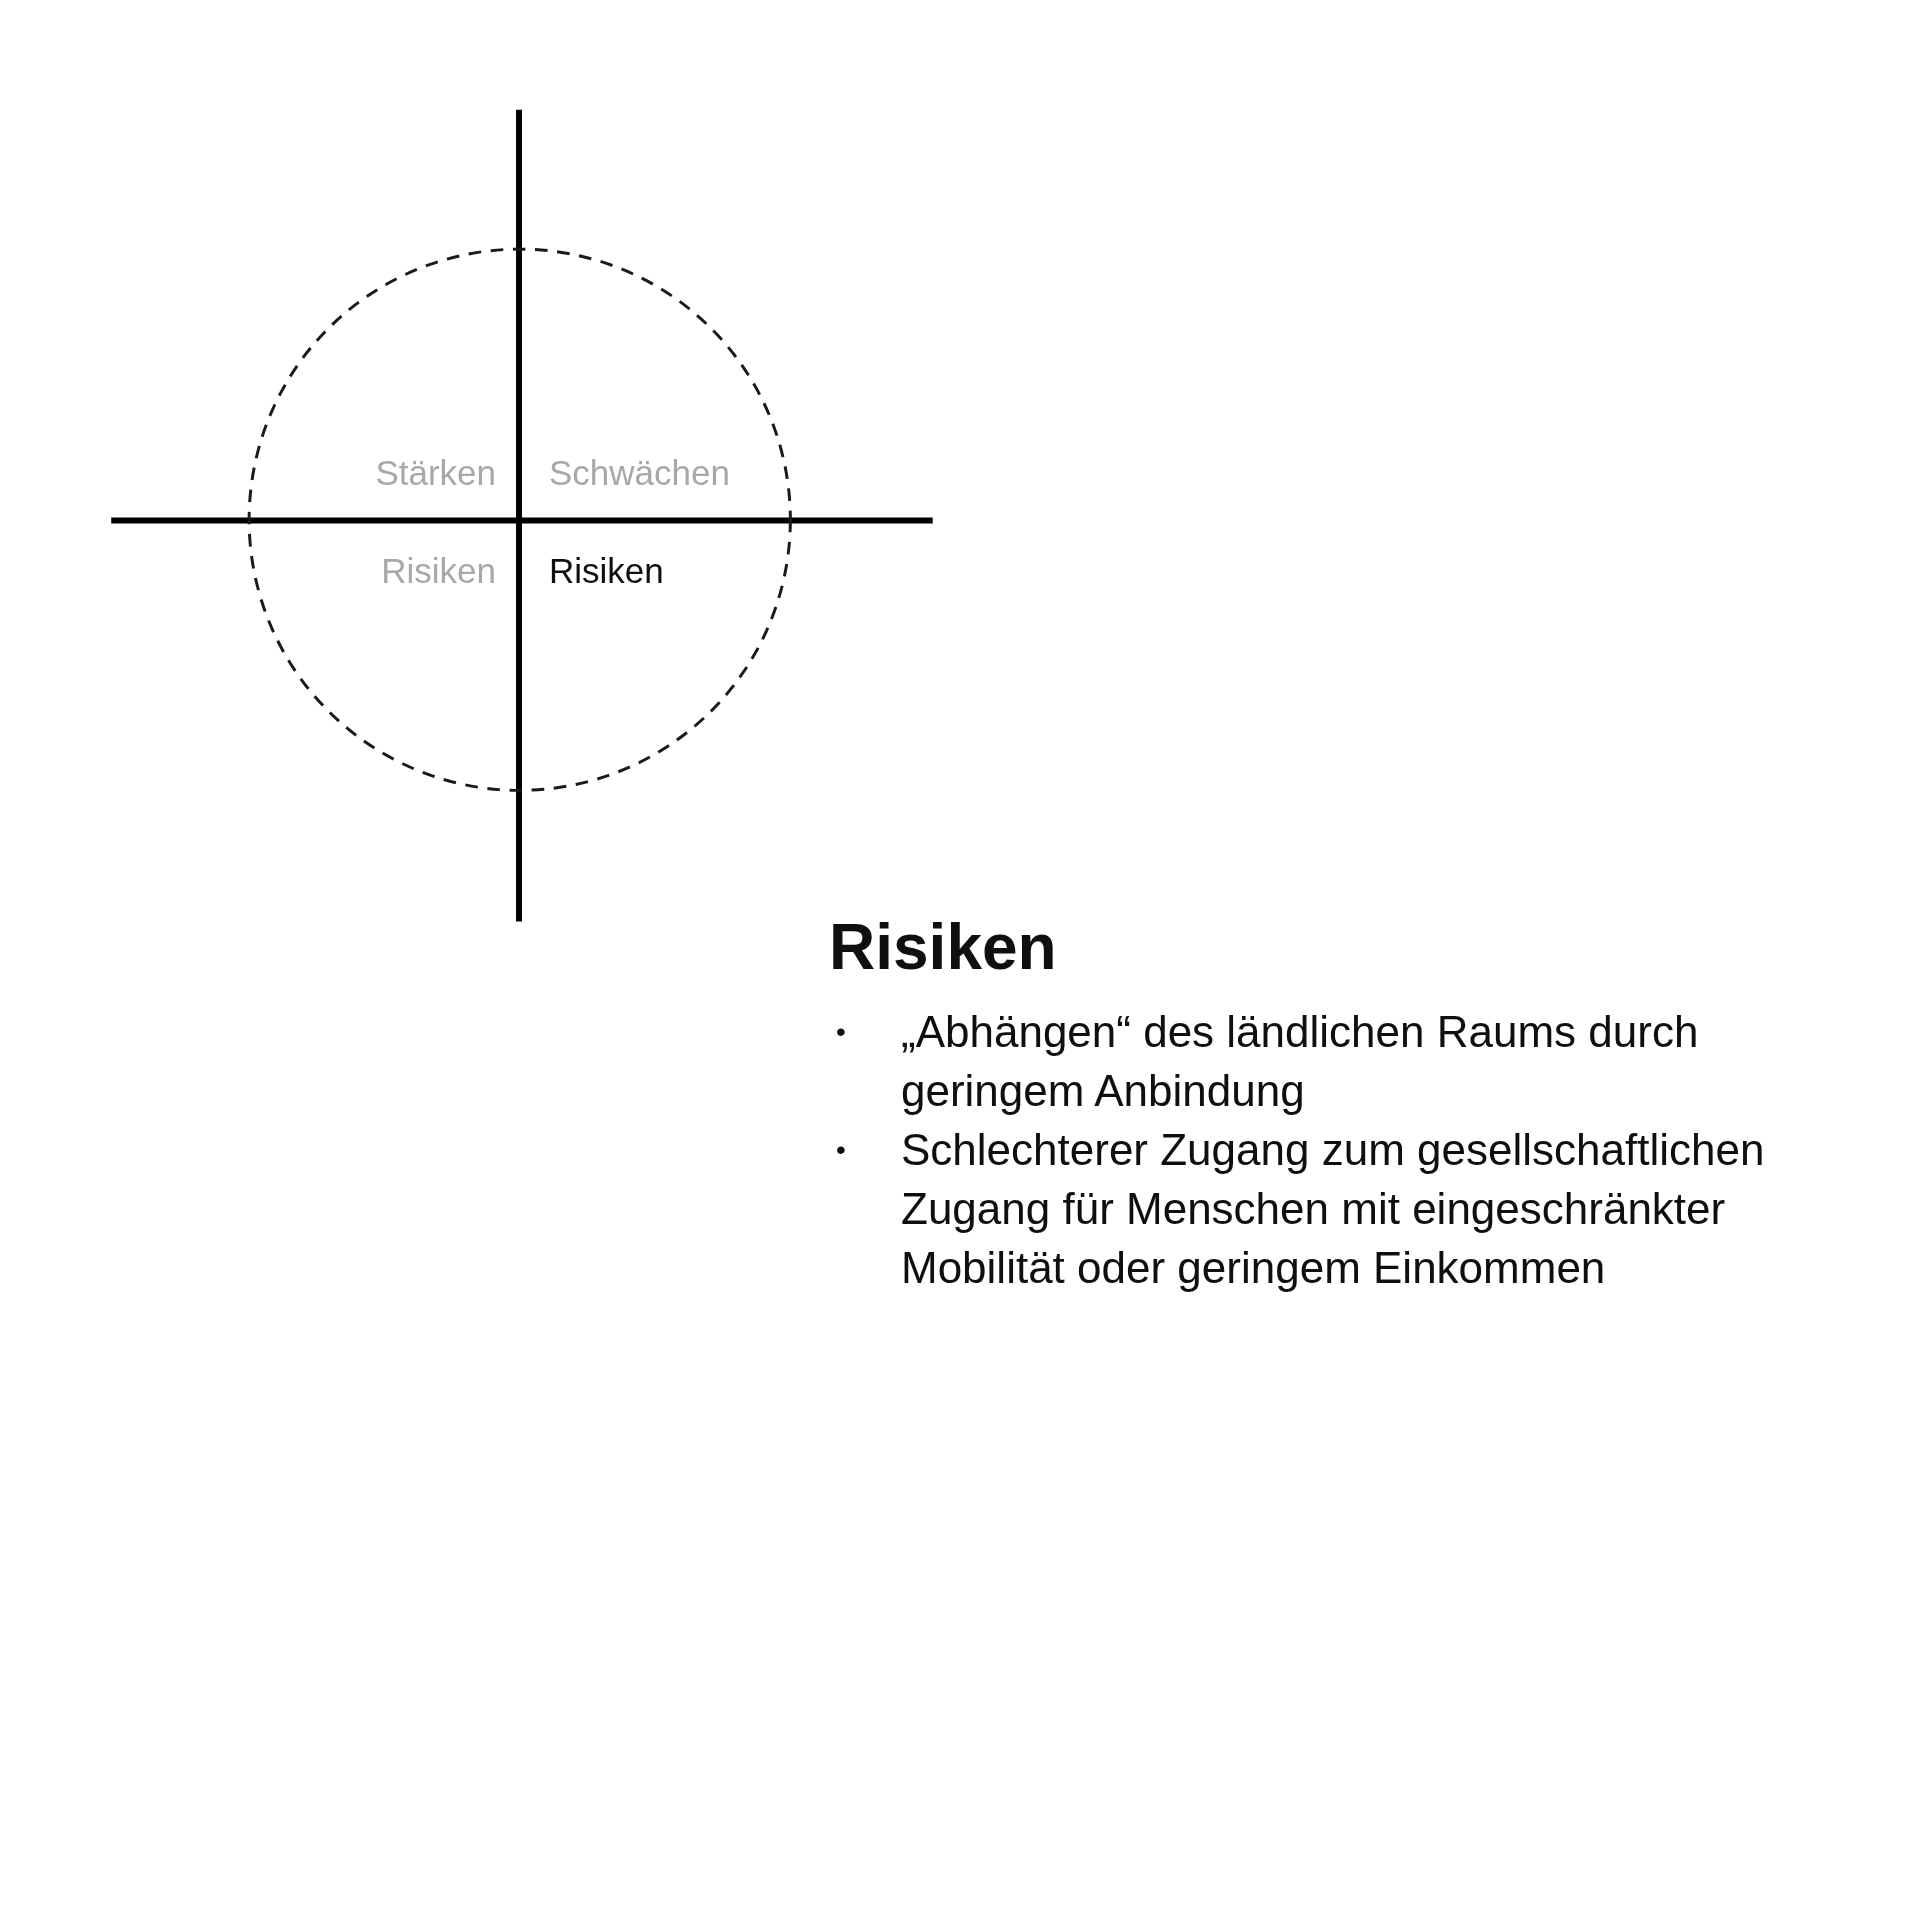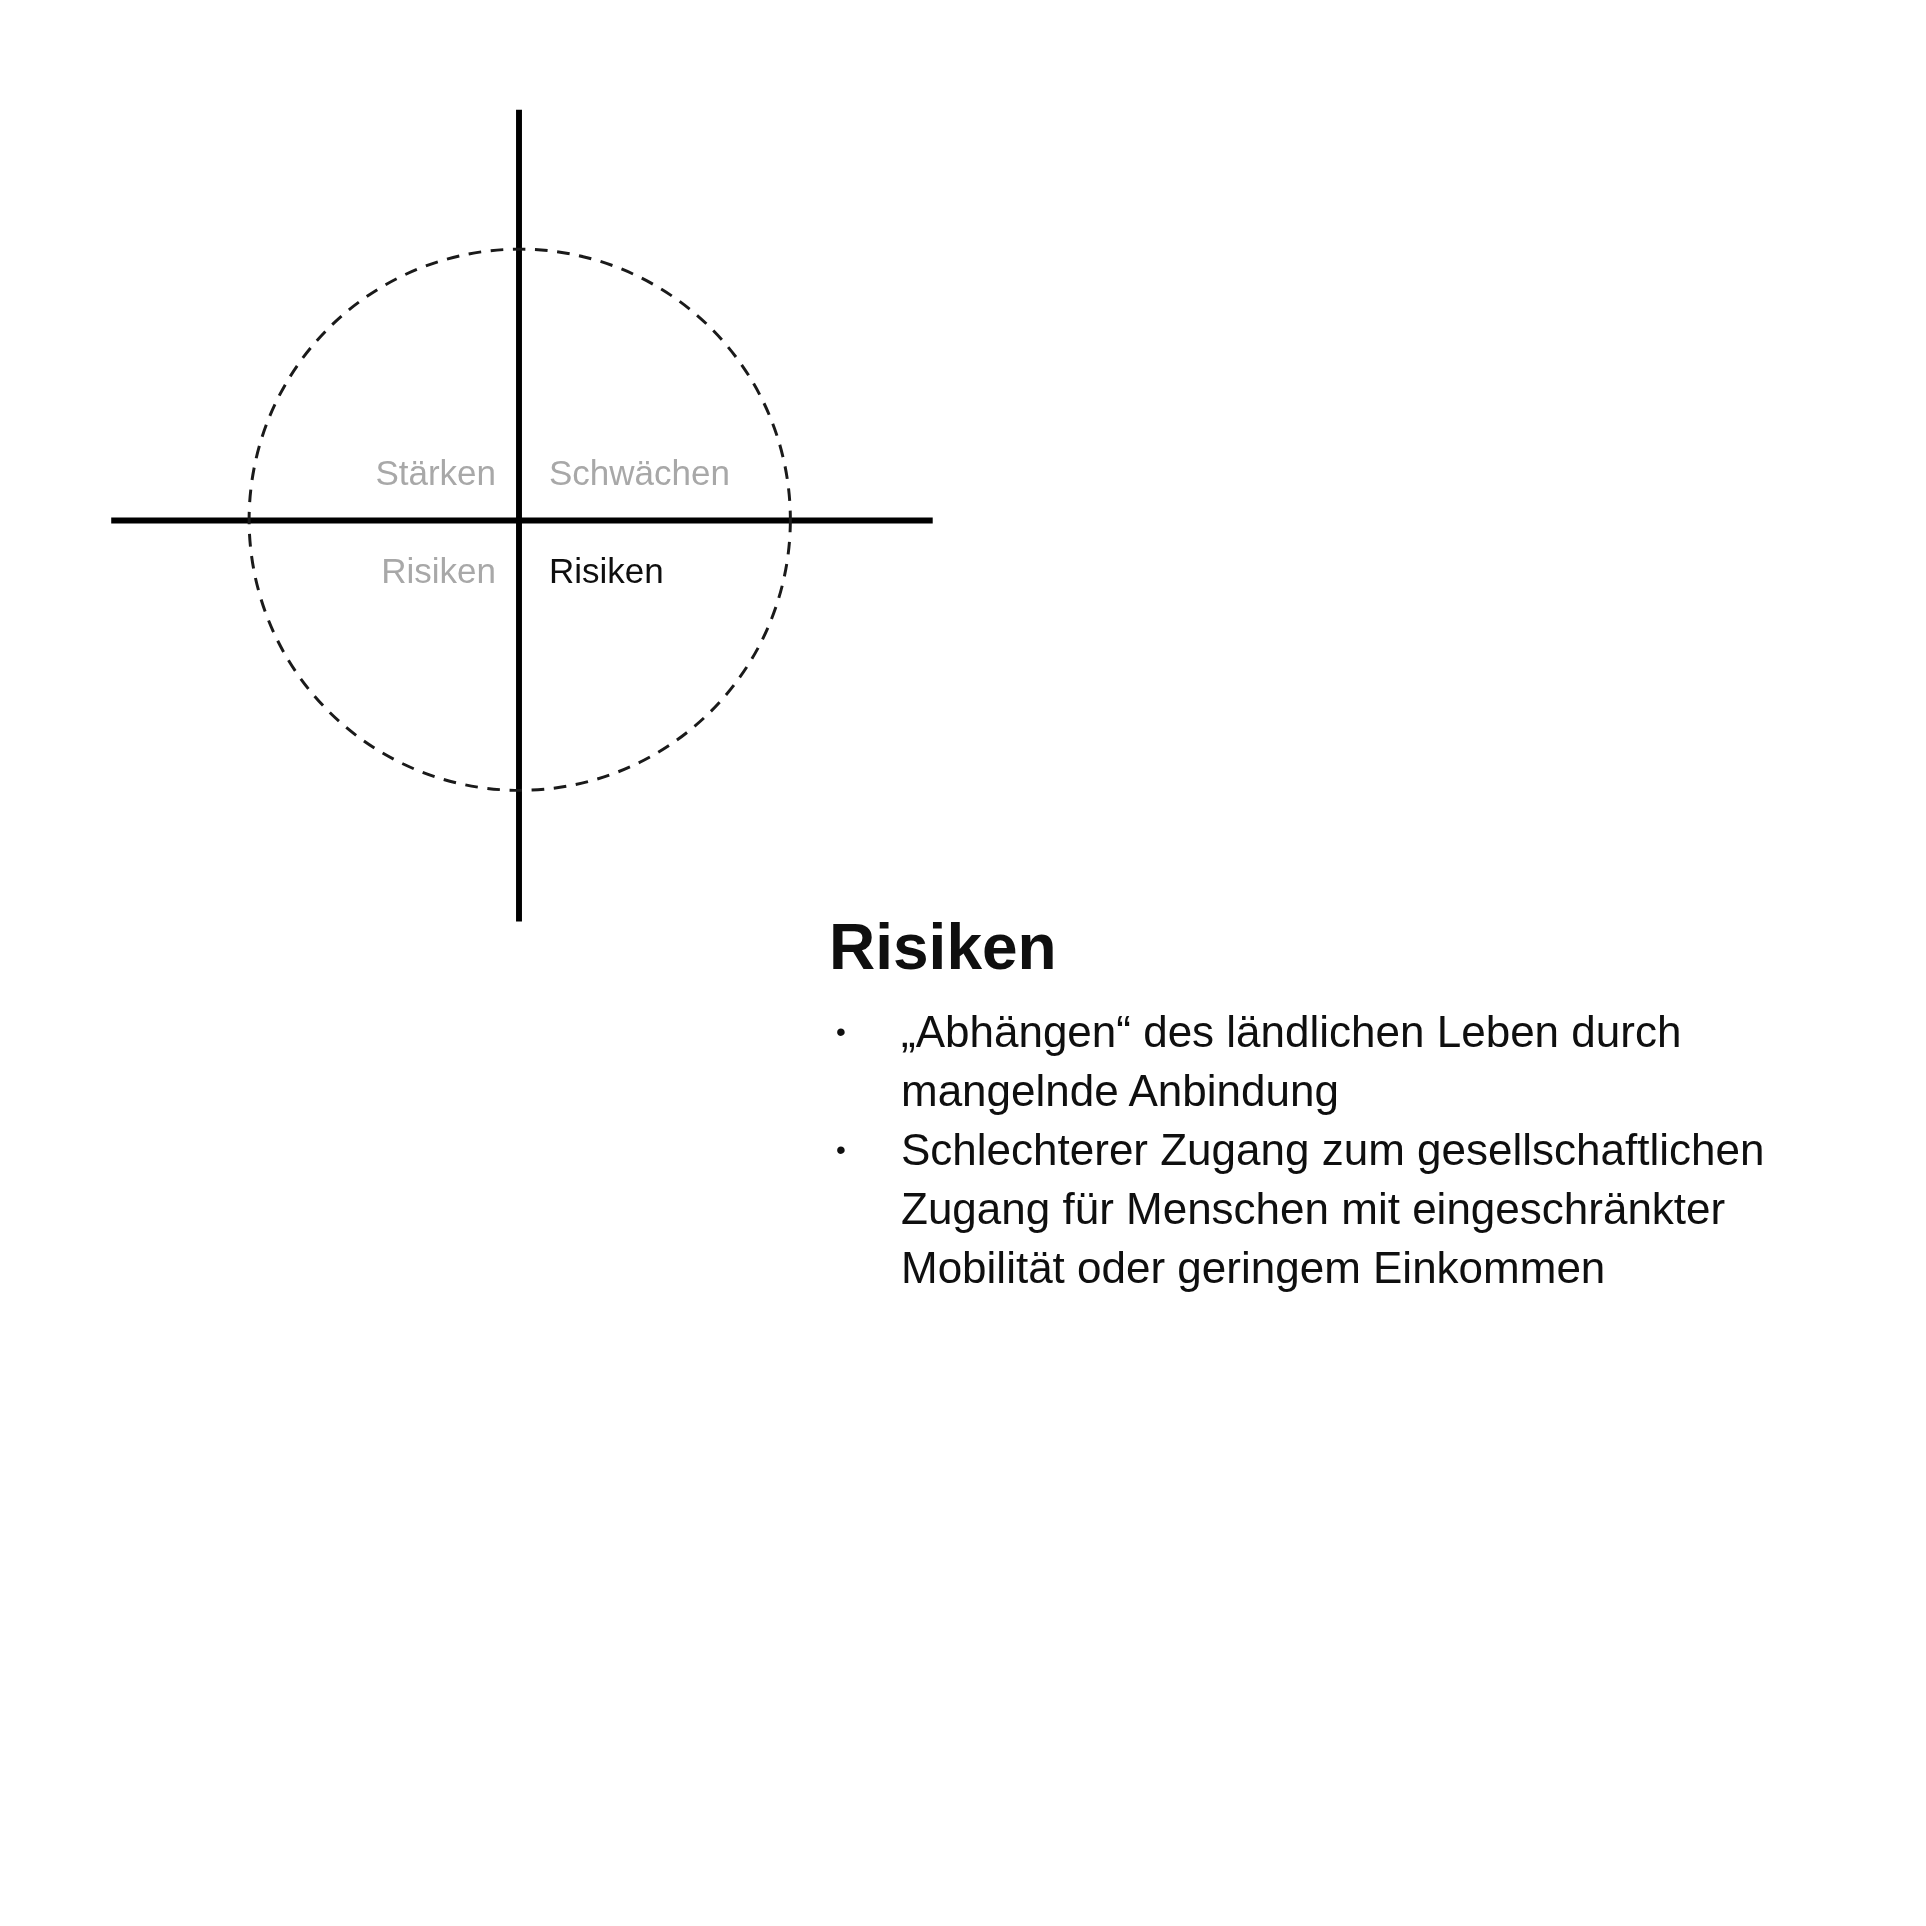--- a/index.html
+++ b/index.html
@@ -93,21 +93,21 @@
 
   <div class="quadrant-label inactive q-left q-row2">Risiken</div>
 
   <div class="quadrant-label active q-right q-row2">Risiken</div>
 
   <h1 class="section-title">Risiken</h1>
 
   <ul class="bullet-list">
     <li class="bullet-item">
       <span class="bullet-marker">•</span>
-      <span class="bullet-text">„Abhängen“ des ländlichen Leben durch mangelnde Anbindung</span>
+      <span class="bullet-text">„Abhängen“ des ländlichen Raums durch geringem Anbindung</span>
     </li>
     <li class="bullet-item">
       <span class="bullet-marker">•</span>
       <span class="bullet-text">Schlechterer Zugang zum gesellschaftlichen Zugang für Menschen mit eingeschränkter Mobilität oder geringem Einkommen</span>
     </li>
   </ul>
 
 </div>
 
 

